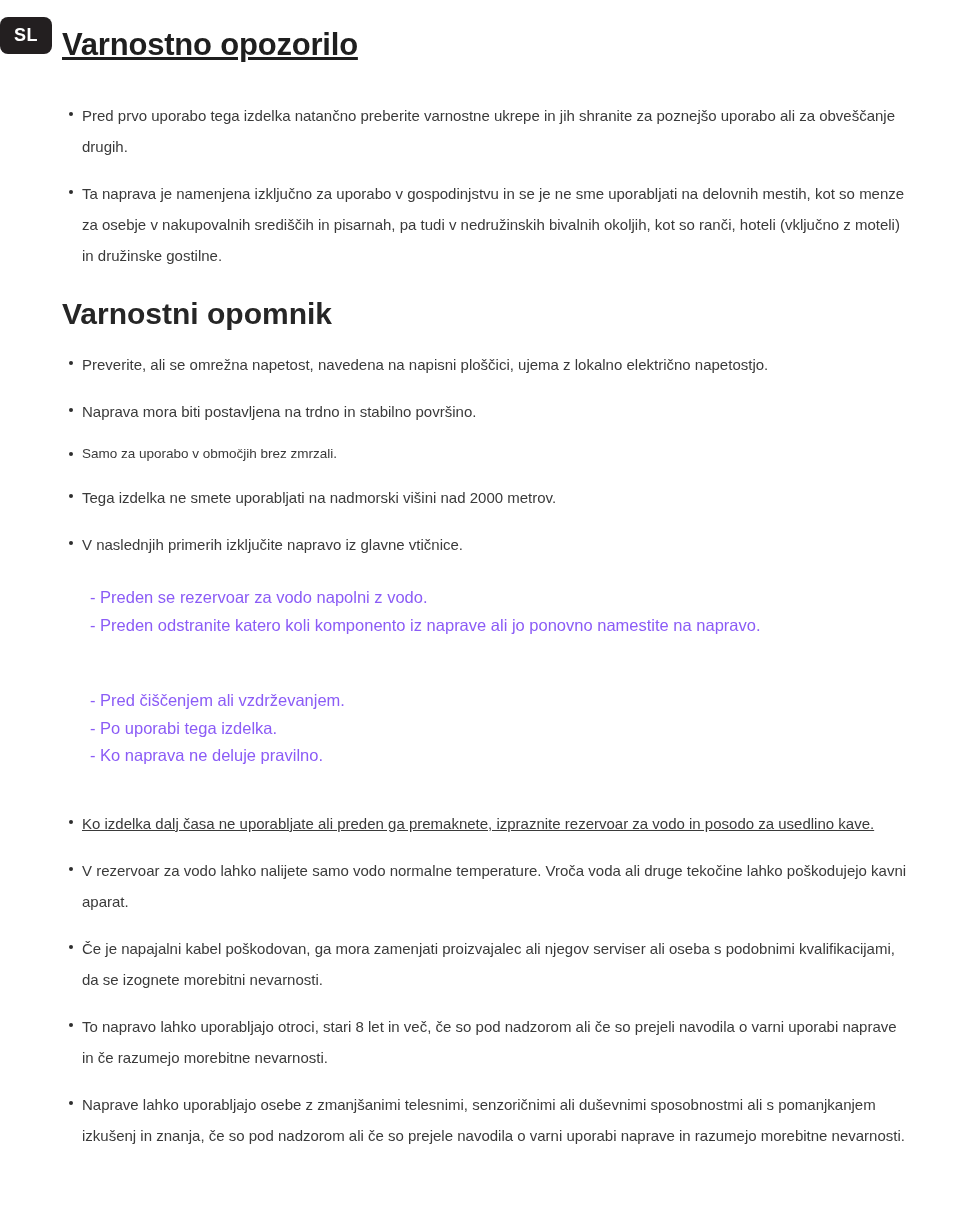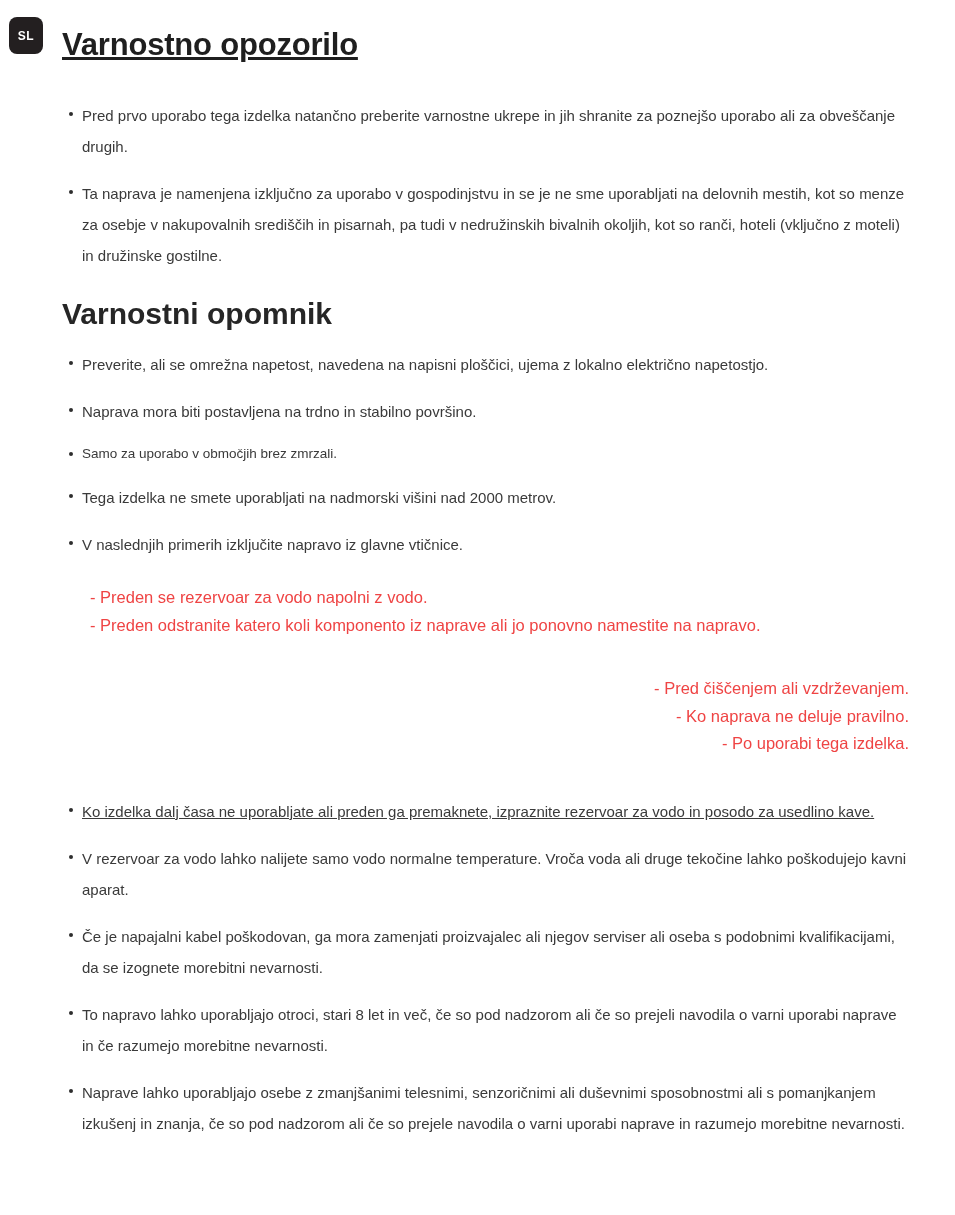--- a/index.html
+++ b/index.html
@@ -9,28 +9,28 @@
     height: 1215px;
     box-sizing: border-box;
     background: #ffffff;
     padding: 24px 46px 0 62px;
     font-family: "Liberation Sans", sans-serif;
     color: #3a3a3a;
     overflow: hidden;
   }
   .lang-badge {
     position: absolute;
-    left: 9px;
+    left: 0;
     top: 17px;
-    width: 34px;
+    width: 52px;
     height: 37px;
     background: #231f20;
     color: #ffffff;
     border-radius: 8px;
-    font-size: 12px;
+    font-size: 18px;
     font-weight: 600;
     display: flex;
     align-items: center;
     justify-content: center;
     letter-spacing: 0.5px;
   }
   h1.page-title {
     margin: 0 0 0 0;
     padding-top: 2px;
     font-size: 31px;
@@ -69,25 +69,25 @@
   h2.section-heading {
     margin: 30px 0 22px 0;
     font-size: 30px;
     line-height: 26px;
     font-weight: 700;
     color: #262626;
   }
   .dash-group {
     margin: 24px 0 24px 28px;
   }
-  .dash-group.gap-before { margin-top: 36px; margin-bottom: 38px; text-align: right; }
+  .dash-group.gap-before { margin-top: 48px; margin-bottom: 38px; }
   .dash-line {
     font-size: 16.5px;
     line-height: 27.5px;
-    color: #ef4444;
+    color: #8b5cf6;
   }
   .gap-before.bullet-item { margin-top: 36px; text-decoration: underline; }
 </style>
 </head>
 <body>
 
 <div class="page" style="color: rgb(58, 58, 58);">
   <div class="lang-badge" style="background: rgb(35, 31, 32); color: rgb(255, 255, 255);">SL</div>
 
   <h1 class="page-title" style="color: rgb(31, 31, 31); text-decoration: underline;">Varnostno opozorilo</h1>
@@ -125,22 +125,22 @@
       <div class="bullet-item">
         <span class="bullet-marker"></span>
         <span class="bullet-text">V naslednjih primerih izključite napravo iz glavne vtičnice.</span>
       </div>
       <div class="dash-group">
         <div class="dash-line">- Preden se rezervoar za vodo napolni z vodo.</div>
         <div class="dash-line">- Preden odstranite katero koli komponento iz naprave ali jo ponovno namestite na napravo.</div>
       </div>
       <div class="dash-group gap-before">
         <div class="dash-line">- Pred čiščenjem ali vzdrževanjem.</div>
+        <div class="dash-line">- Po uporabi tega izdelka.</div>
         <div class="dash-line">- Ko naprava ne deluje pravilno.</div>
-        <div class="dash-line">- Po uporabi tega izdelka.</div>
       </div>
       <div class="bullet-item gap-before">
         <span class="bullet-marker"></span>
         <span class="bullet-text">Ko izdelka dalj časa ne uporabljate ali preden ga premaknete, izpraznite rezervoar za vodo in posodo za usedlino kave.</span>
       </div>
       <div class="bullet-item">
         <span class="bullet-marker"></span>
         <span class="bullet-text">V rezervoar za vodo lahko nalijete samo vodo normalne temperature. Vroča voda ali druge tekočine lahko poškodujejo kavni aparat.</span>
       </div>
       <div class="bullet-item">

